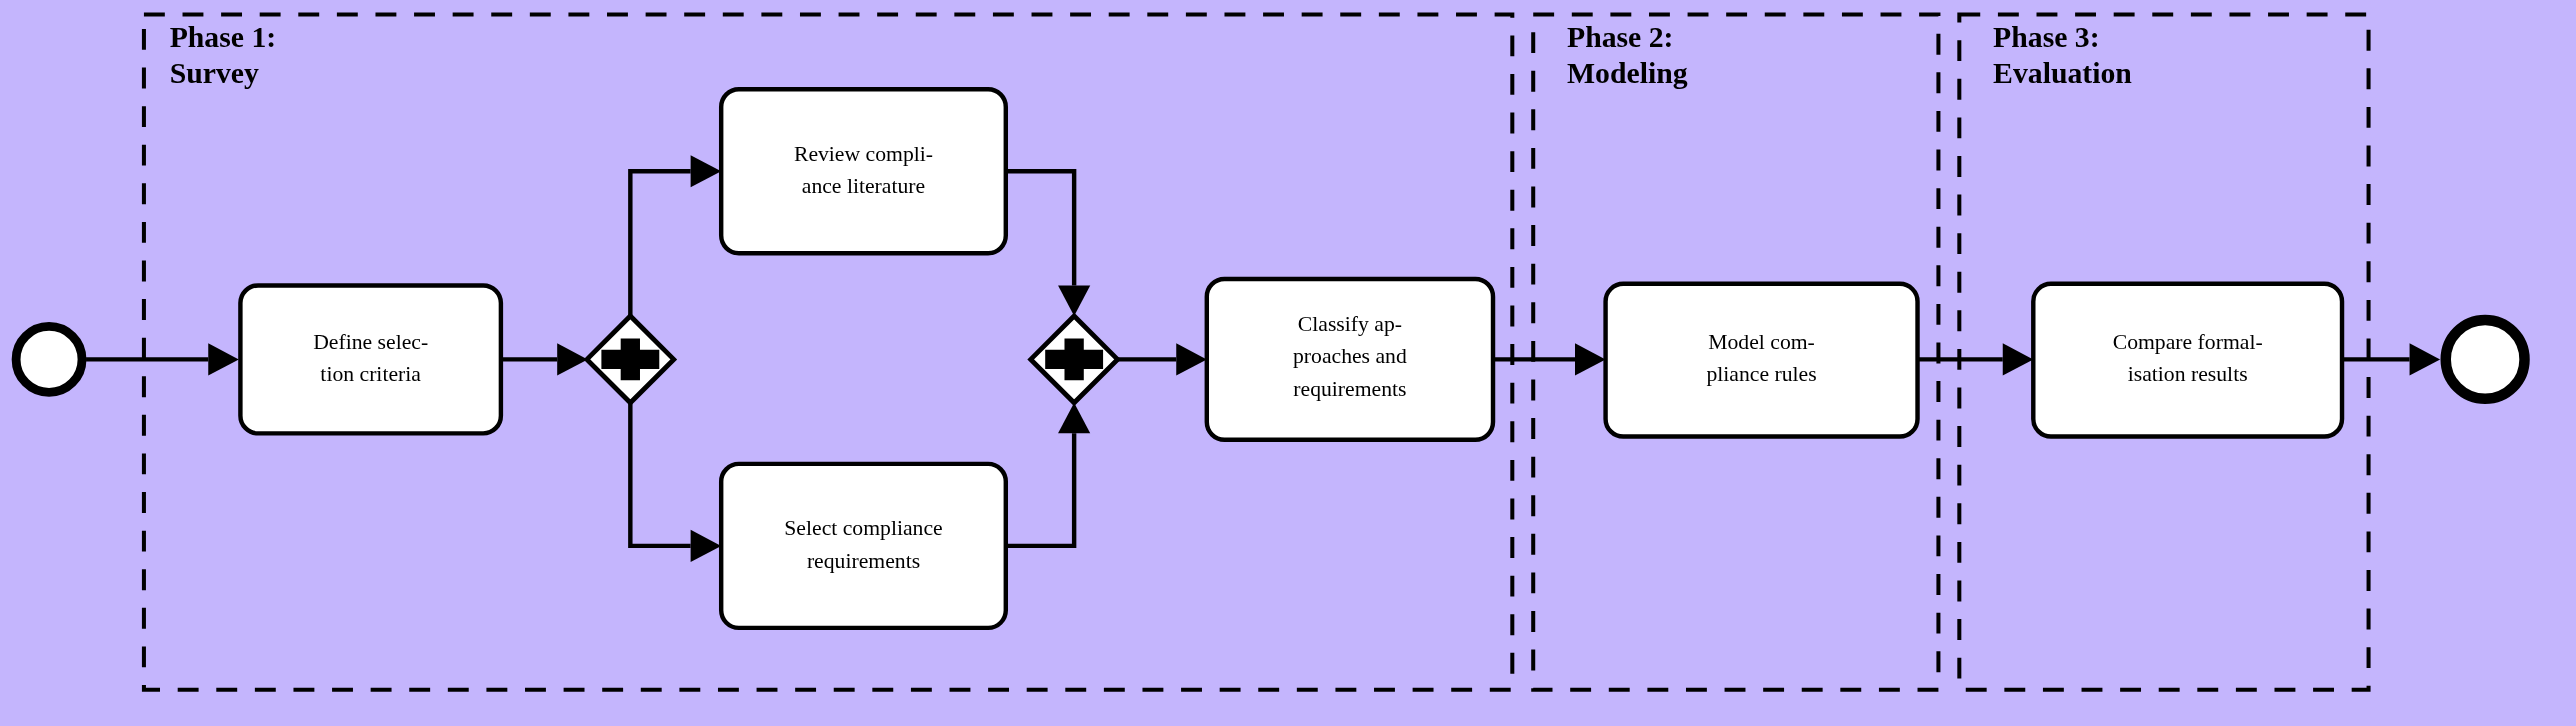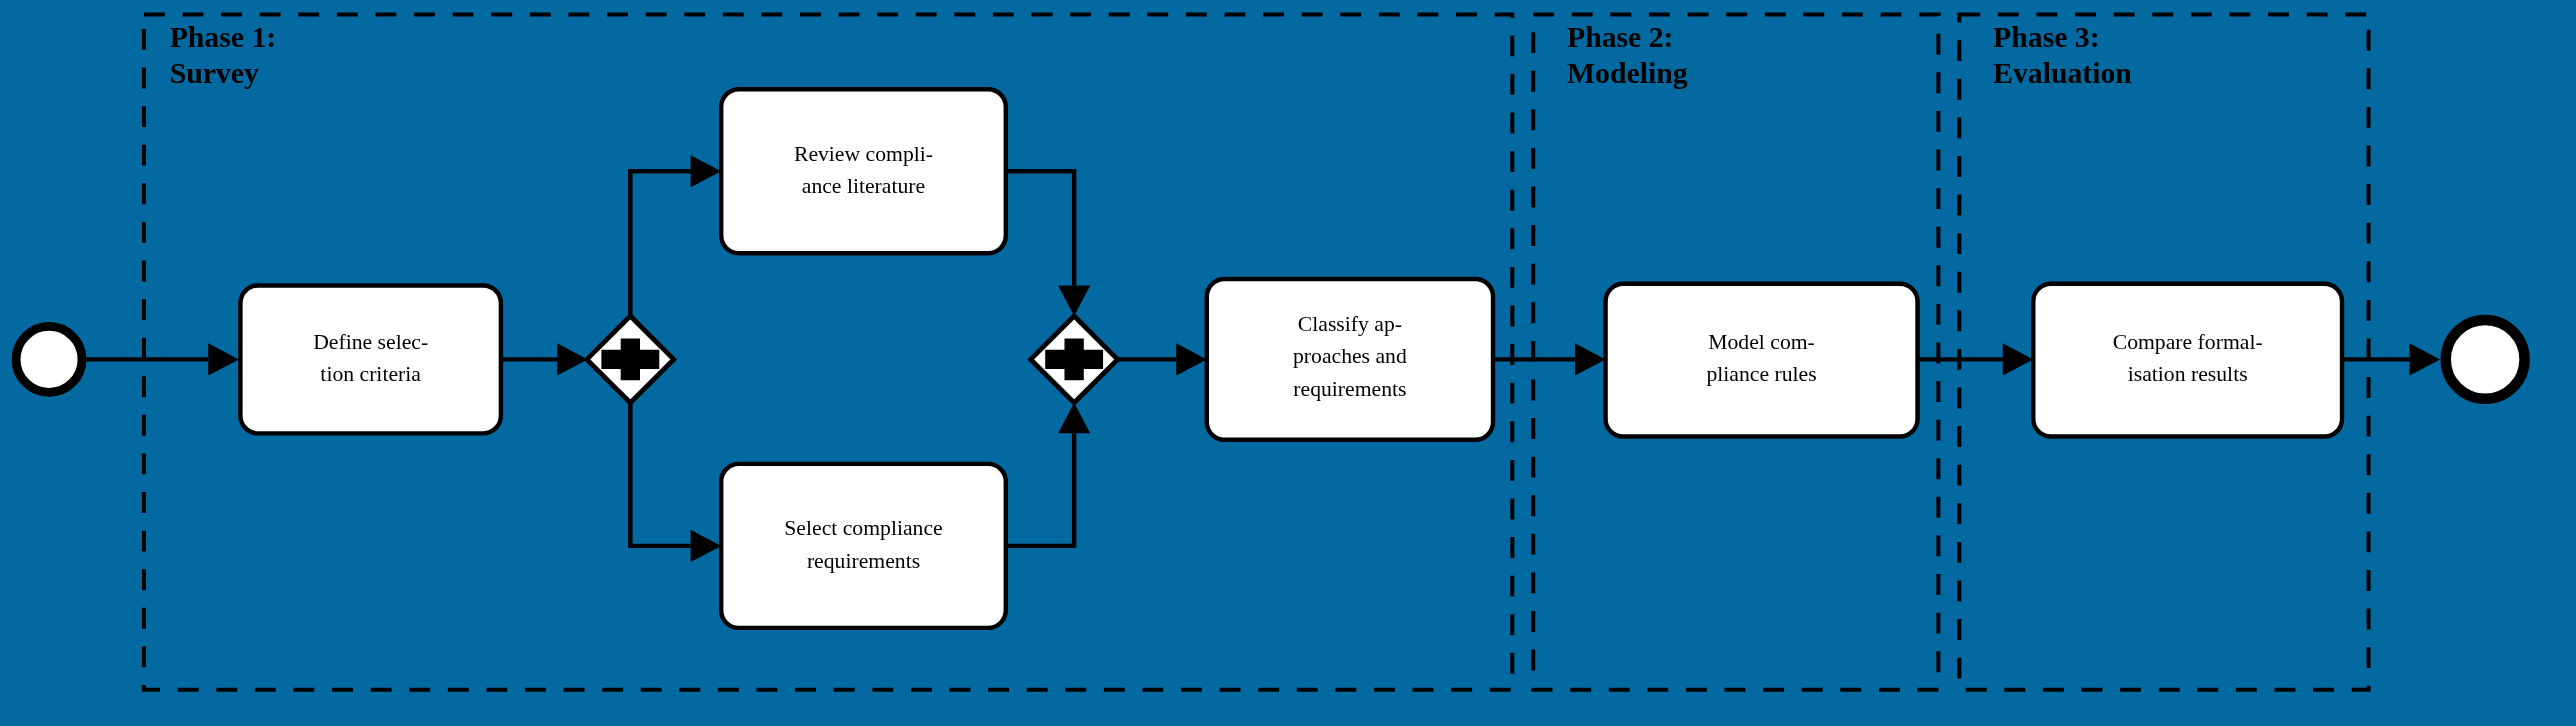--- a/index.html
+++ b/index.html
@@ -8,21 +8,21 @@
     padding: 0;
     background: #ffffff;
   }
   body {
     font-family: "Liberation Serif", "DejaVu Serif", serif;
   }
   #canvas {
     position: relative;
     width: 2576px;
     height: 726px;
-    background: #0369a1;
+    background: #c4b5fd;
     overflow: hidden;
   }
   svg#diagram {
     display: block;
     width: 2576px;
     height: 726px;
   }
   .phase-box {
     fill: none;
     stroke: #000000;

